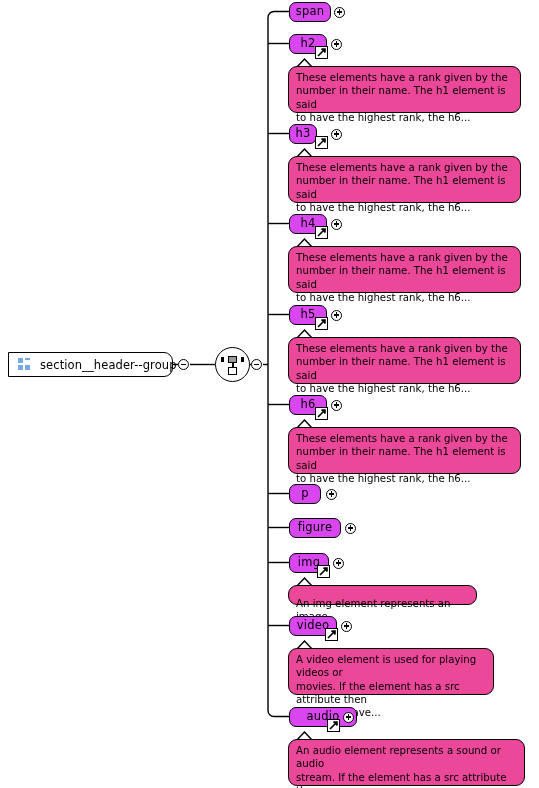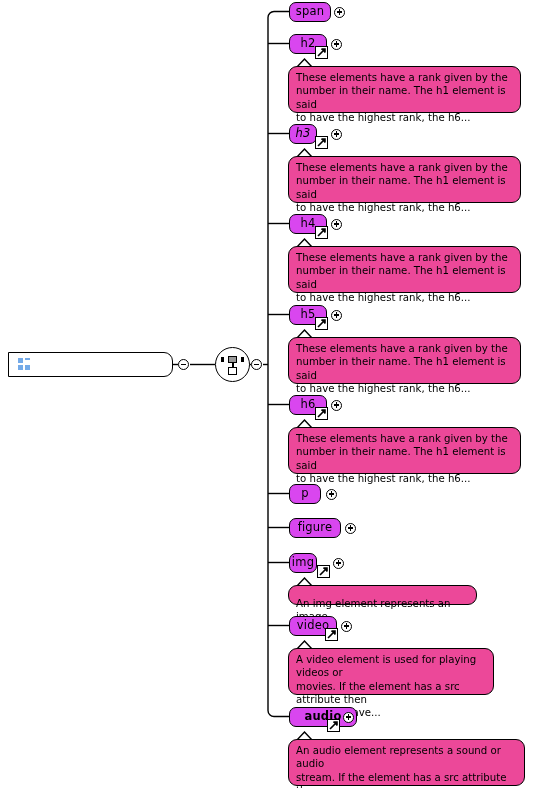--- a/index.html
+++ b/index.html
@@ -127,20 +127,21 @@
     </g>
   </svg>
 
   <div class="root-box">
     <span class="root-icon">
       <i class="a"></i>
         <i class="b"></i>
         <i class="c"></i>
         <i class="d"></i>
     </span>
+    <span class="root-label">section__header--group</span>
   </div>
 
   <div class="toggle" style="left:178px;top:359px;"></div>
 
   <div class="compositor">
     <div class="comp-inner">
       <span class="nub ld"></span>
       <span class="nub rd"></span>
       <span class="topbox"></span>
       <span class="stem"></span>
@@ -169,21 +170,21 @@
     <svg width="17" height="9" viewBox="0 0 17 9" xmlns="http://www.w3.org/2000/svg">
       <path d="M1,9 L8.5,1 L16,9" fill="#fff" stroke="#000" stroke-width="1.4"></path>
     </svg>
   </div>
   <div class="bubble" style="left:288px;top:66px;width:233px;height:47px;">
     <div class="btext">These elements have a rank given by the
 number in their name. The h1 element is said
 to have the highest rank, the h6...</div>
   </div>
 
-  <div class="node" style="left:289px;top:124px;width:28px;font-style:italic;">
+  <div class="node" style="left:289px;top:124px;width:28px;">
     <span class="nlabel">h3</span>
   </div>
   <div class="docmark" style="left:315px;top:136px;">
     <svg width="9" height="9" viewBox="0 0 9 9" xmlns="http://www.w3.org/2000/svg">
       <path d="M1,8 L8,1 M4.4,1 L8,1 L8,4.6" stroke="#000" stroke-width="1.6" fill="none"></path>
       <path d="M8,1 L8,5 L4,1 Z" fill="#000"></path>
     </svg>
   </div>
   <div class="toggle plus" style="left:331px;top:128.5px;"></div>
   <div class="notch" style="left:296px;top:148px;">
@@ -263,21 +264,21 @@
   <div class="node" style="left:289px;top:484px;width:32px;">
     <span class="nlabel">p</span>
   </div>
   <div class="toggle plus" style="left:326px;top:488.5px;"></div>
 
   <div class="node" style="left:289px;top:518px;width:52px;">
     <span class="nlabel">figure</span>
   </div>
   <div class="toggle plus" style="left:345px;top:522.5px;"></div>
 
-  <div class="node" style="left:289px;top:553px;width:28px;">
+  <div class="node" style="left:289px;top:553px;width:40px;">
     <span class="nlabel">img</span>
   </div>
   <div class="docmark" style="left:317px;top:565px;">
     <svg width="9" height="9" viewBox="0 0 9 9" xmlns="http://www.w3.org/2000/svg">
       <path d="M1,8 L8,1 M4.4,1 L8,1 L8,4.6" stroke="#000" stroke-width="1.6" fill="none"></path>
       <path d="M8,1 L8,5 L4,1 Z" fill="#000"></path>
     </svg>
   </div>
   <div class="toggle plus" style="left:333px;top:557.5px;"></div>
   <div class="notch" style="left:296px;top:577px;">
@@ -303,21 +304,21 @@
     <svg width="17" height="9" viewBox="0 0 17 9" xmlns="http://www.w3.org/2000/svg">
       <path d="M1,9 L8.5,1 L16,9" fill="#fff" stroke="#000" stroke-width="1.4"></path>
     </svg>
   </div>
   <div class="bubble" style="left:288px;top:648px;width:206px;height:47px;">
     <div class="btext">A video element is used for playing videos or
 movies. If the element has a src attribute then
 it will not have...</div>
   </div>
 
-  <div class="node" style="left:289px;top:707px;width:68px;font-weight:bold;">
+  <div class="node" style="left:289px;top:707px;width:68px;">
     <span class="nlabel">audio</span>
   </div>
   <div class="docmark" style="left:327px;top:719px;">
     <svg width="9" height="9" viewBox="0 0 9 9" xmlns="http://www.w3.org/2000/svg">
       <path d="M1,8 L8,1 M4.4,1 L8,1 L8,4.6" stroke="#000" stroke-width="1.6" fill="none"></path>
       <path d="M8,1 L8,5 L4,1 Z" fill="#000"></path>
     </svg>
   </div>
   <div class="toggle plus" style="left:343px;top:711.5px;"></div>
   <div class="notch" style="left:296px;top:731px;">

